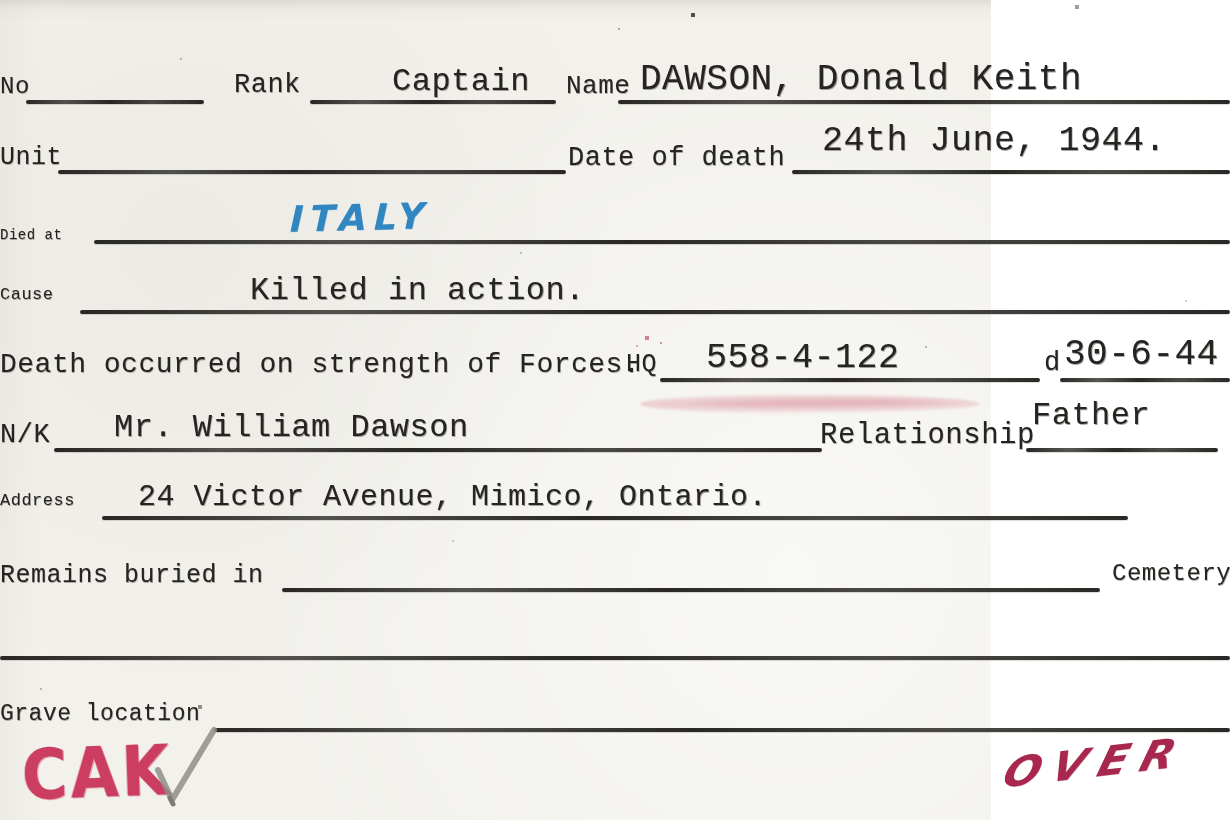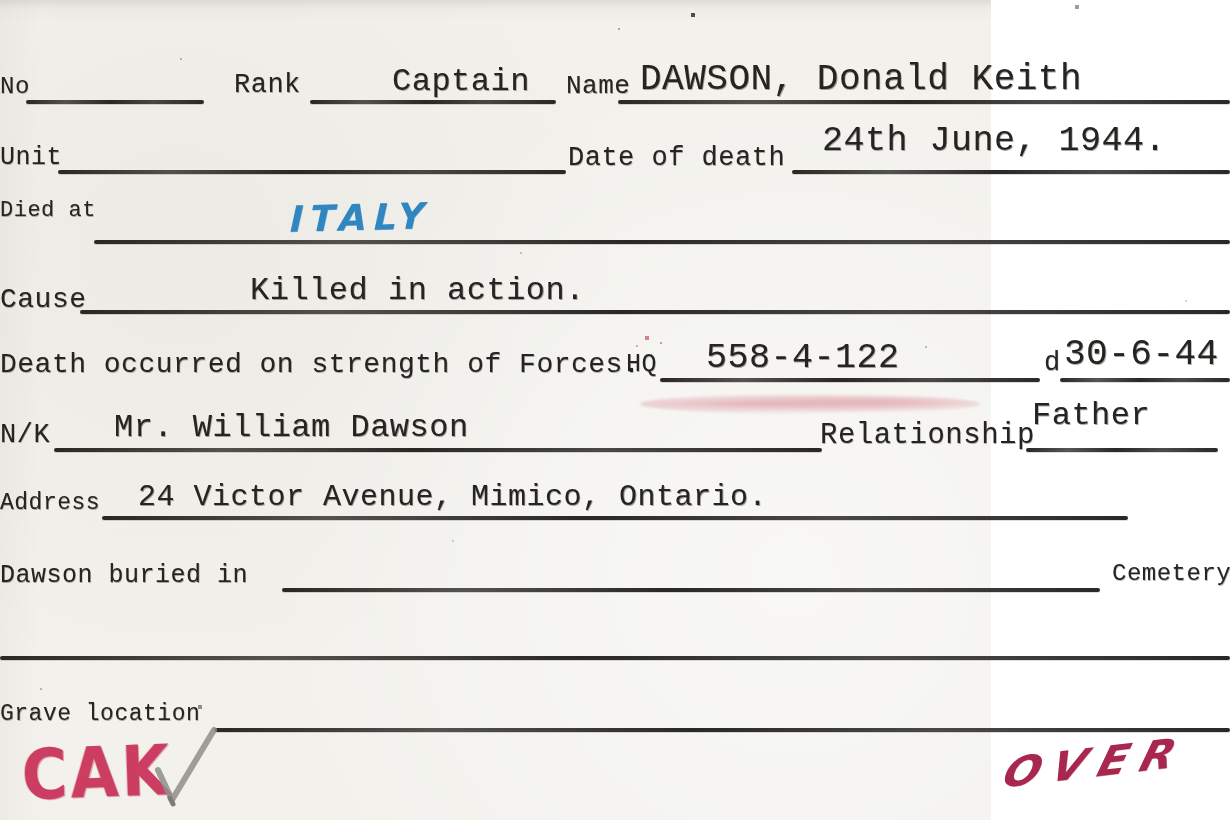--- a/index.html
+++ b/index.html
@@ -74,49 +74,49 @@
   <div class="rule" style="left:618px;top:100px;width:612px"></div>
   <span class="val" style="left:640px;top:62px;font-size:36px">DAWSON, Donald Keith</span>
 
   <span class="lbl" style="left:0px;top:145px;font-size:25px">Unit</span>
   <div class="rule" style="left:58px;top:170px;width:508px"></div>
 
   <span class="lbl" style="left:568px;top:145px;font-size:27px">Date of death</span>
   <div class="rule" style="left:792px;top:170px;width:438px"></div>
   <span class="val" style="left:822px;top:124px;font-size:35px">24th June, 1944.</span>
 
-  <span class="lbl" style="left:0px;top:200px;font-size:22px">Died at</span>
+  <span class="lbl" style="left:0px;top:228px;font-size:14px">Died at</span>
   <div class="rule" style="left:94px;top:240px;width:1136px"></div>
   <span class="hand-blue" style="left:290px;top:200px;font-size:36px">ITALY</span>
 
-  <span class="lbl" style="left:0px;top:286px;font-size:28px">Cause</span>
+  <span class="lbl" style="left:0px;top:286px;font-size:17px">Cause</span>
   <div class="rule" style="left:80px;top:310px;width:1150px"></div>
   <span class="val" style="left:250px;top:275px;font-size:32px">Killed in action.</span>
 
   <span class="lbl" style="left:0px;top:351px;font-size:28px">Death occurred on strength of Forces.</span>
   <span class="lbl" style="left:626px;top:352px;font-size:25px">HQ</span>
   <div class="rule" style="left:660px;top:378px;width:380px"></div>
   <span class="val" style="left:706px;top:341px;font-size:35px">558-4-122</span>
   <span class="lbl" style="left:1044px;top:350px;font-size:27px">d</span>
   <div class="rule" style="left:1060px;top:378px;width:170px"></div>
   <span class="val" style="left:1064px;top:337px;font-size:36px">30-6-44</span>
 
   <div class="smudge" style="left:640px;top:394px;width:340px;height:20px"></div>
   <span class="lbl" style="left:0px;top:422px;font-size:27px">N/K</span>
   <div class="rule" style="left:54px;top:448px;width:768px"></div>
   <span class="val" style="left:114px;top:412px;font-size:32px">Mr. William Dawson</span>
   <span class="lbl" style="left:820px;top:421px;font-size:29px">Relationship</span>
   <div class="rule" style="left:1026px;top:448px;width:192px"></div>
   <span class="val" style="left:1032px;top:400px;font-size:32px">Father</span>
 
-  <span class="lbl" style="left:0px;top:492px;font-size:23px">Address</span>
+  <span class="lbl" style="left:0px;top:492px;font-size:17px">Address</span>
   <div class="rule" style="left:102px;top:516px;width:1026px"></div>
   <span class="val" style="left:138px;top:482px;font-size:30px">24 Victor Avenue, Mimico, Ontario.</span>
 
-  <span class="lbl" style="left:0px;top:563px;font-size:25px">Dawson buried in</span>
+  <span class="lbl" style="left:0px;top:563px;font-size:25px">Remains buried in</span>
   <div class="rule" style="left:282px;top:588px;width:818px"></div>
   <span class="lbl" style="left:1112px;top:562px;font-size:24px">Cemetery</span>
 
   <div class="rule" style="left:0px;top:656px;width:1230px"></div>
 
   <span class="lbl" style="left:0px;top:703px;font-size:23px">Grave location</span>
   <div class="rule" style="left:214px;top:728px;width:1016px"></div>
 
   <span class="stamp" style="left:22px;top:742px;font-size:62px">CAK</span>
 

